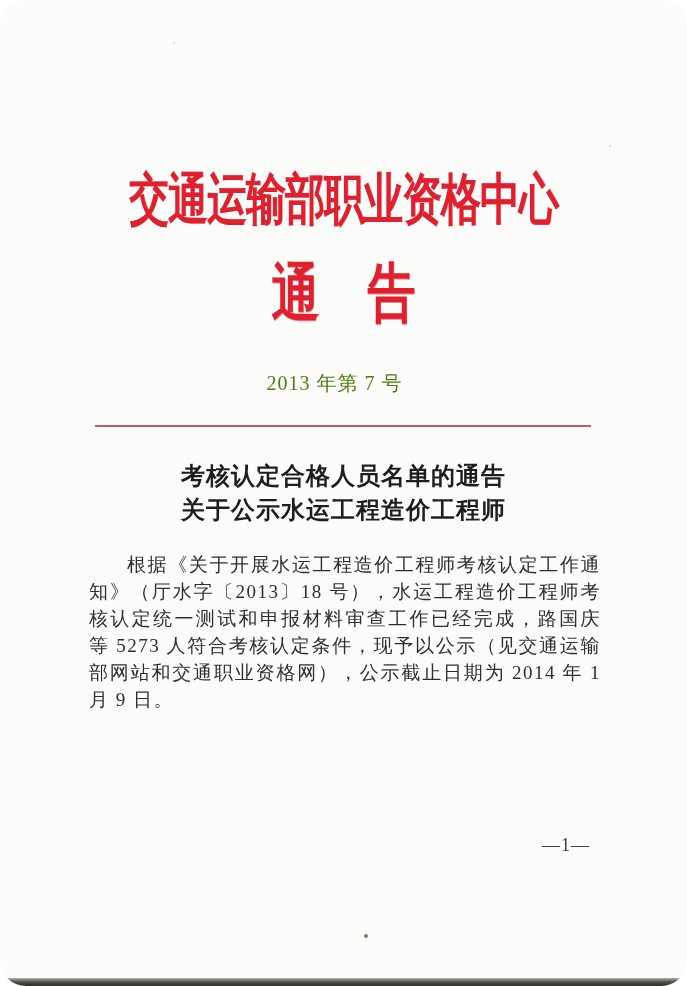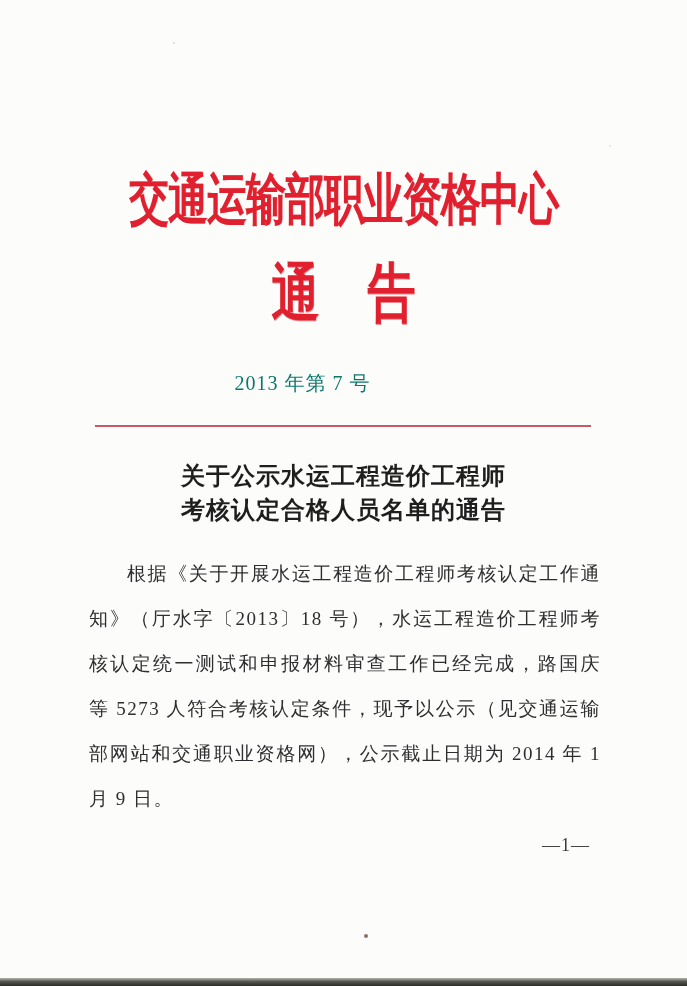--- a/index.html
+++ b/index.html
@@ -8,20 +8,21 @@
     background: #ffffff;
   }
   .scan-page {
     position: relative;
     width: 687px;
     height: 986px;
     background: var(--paper, #fcfcfa);
     color: var(--ink, #2b2b2b);
     font-family: "Liberation Serif", "DejaVu Serif", serif;
     overflow: hidden;
+    border-radius: 26px;
   }
   
   .org-title {
     position: absolute;
     top: 172px;
     left: 0;
     width: 687px;
     text-align: center;
     font-size: 40px;
     font-weight: bold;
@@ -49,21 +50,22 @@
     white-space: nowrap;
   }
   .doc-number {
     position: absolute;
     top: 370px;
     left: 0;
     width: 605px;
     text-align: center;
     font-size: 20px;
     letter-spacing: 1px;
-    color: #0f766e;
+    color: #4d7c0f;
+    padding-left: 32px;
   }
   .red-divider {
     position: absolute;
     top: 425px;
     left: 95px;
     width: 496px;
     height: 2px;
     background: var(--divider-red, #c9586a);
   }
   .notice-title {
@@ -77,21 +79,21 @@
     line-height: 34px;
     letter-spacing: 1px;
     color: #1e1e1e;
   }
   .notice-body {
     position: absolute;
     top: 551px;
     left: 89px;
     width: 512px;
     font-size: 19px;
-    line-height: 45px;
+    line-height: 27px;
     letter-spacing: 1.5px;
     color: #2e2e30;
     text-align: justify;
   }
   .notice-body p {
     margin: 0;
     text-indent: 2em;
   }
   .page-number {
     position: absolute;
@@ -144,22 +146,22 @@
 
   <div class="org-title">交通运输部职业资格中心</div>
 
   <div class="doc-type">通　告</div>
 
   <div class="doc-number">2013 年第 7 号</div>
 
   <div class="red-divider"></div>
 
   <div class="notice-title">
+    <div>考核认定合格人员名单的通告</div>
     <div>关于公示水运工程造价工程师</div>
-    <div>考核认定合格人员名单的通告</div>
   </div>
 
   <div class="notice-body">
     <p>根据《关于开展水运工程造价工程师考核认定工作通知》（厅水字〔2013〕18 号），水运工程造价工程师考核认定统一测试和申报材料审查工作已经完成，路国庆等 5273 人符合考核认定条件，现予以公示（见交通运输部网站和交通职业资格网），公示截止日期为 2014 年 1 月 9 日。</p>
   </div>
 
   <div class="page-number">—1—</div>
 
   <div class="scan-speck speck-1"></div>
   <div class="scan-speck speck-2"></div>

